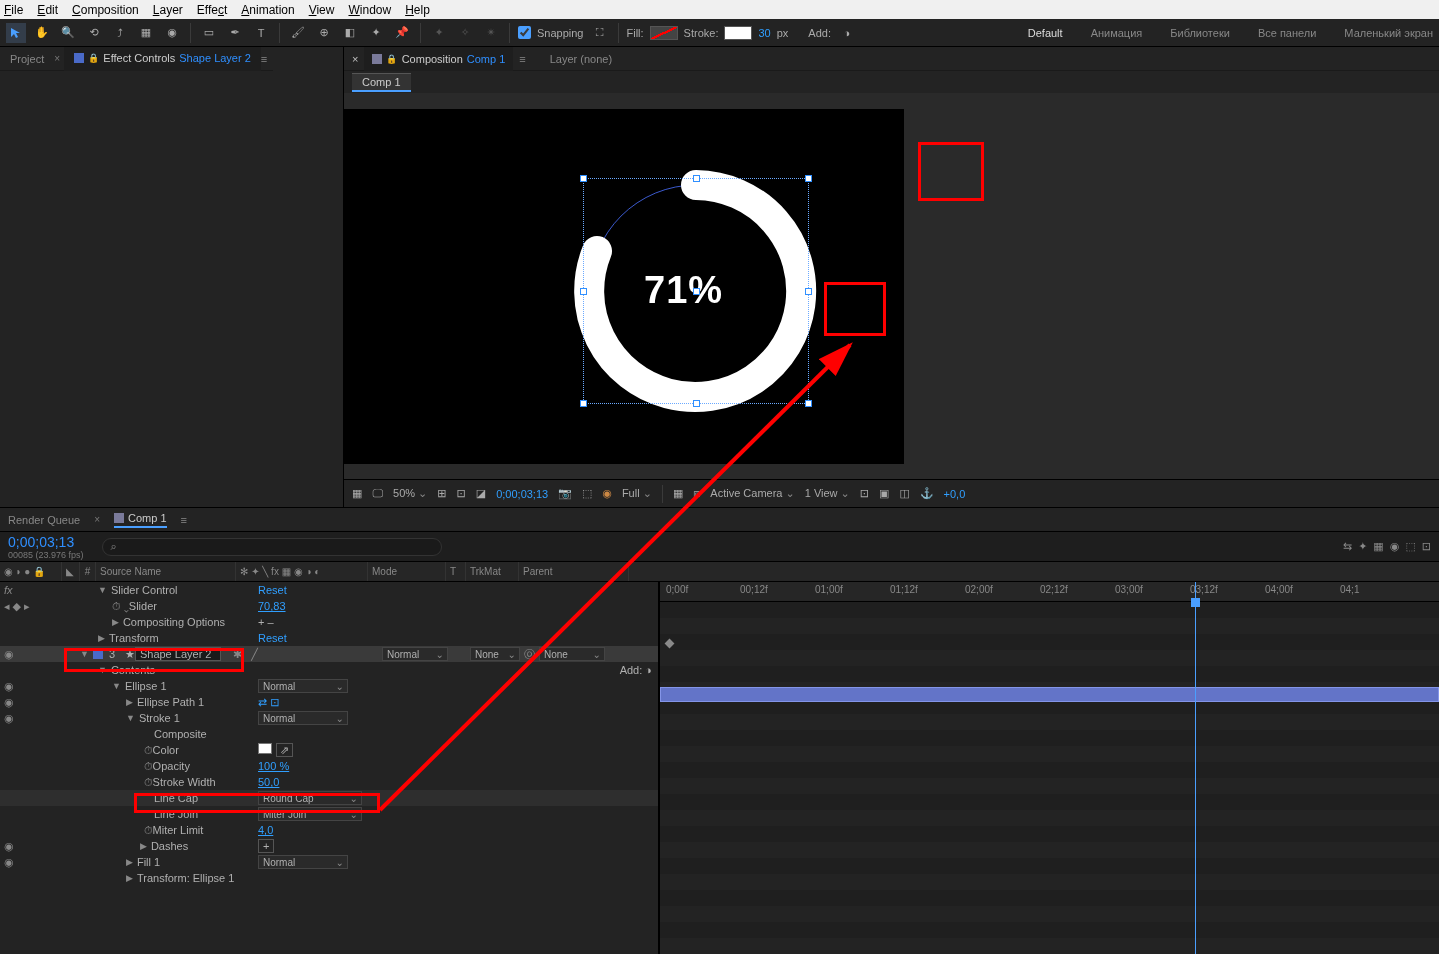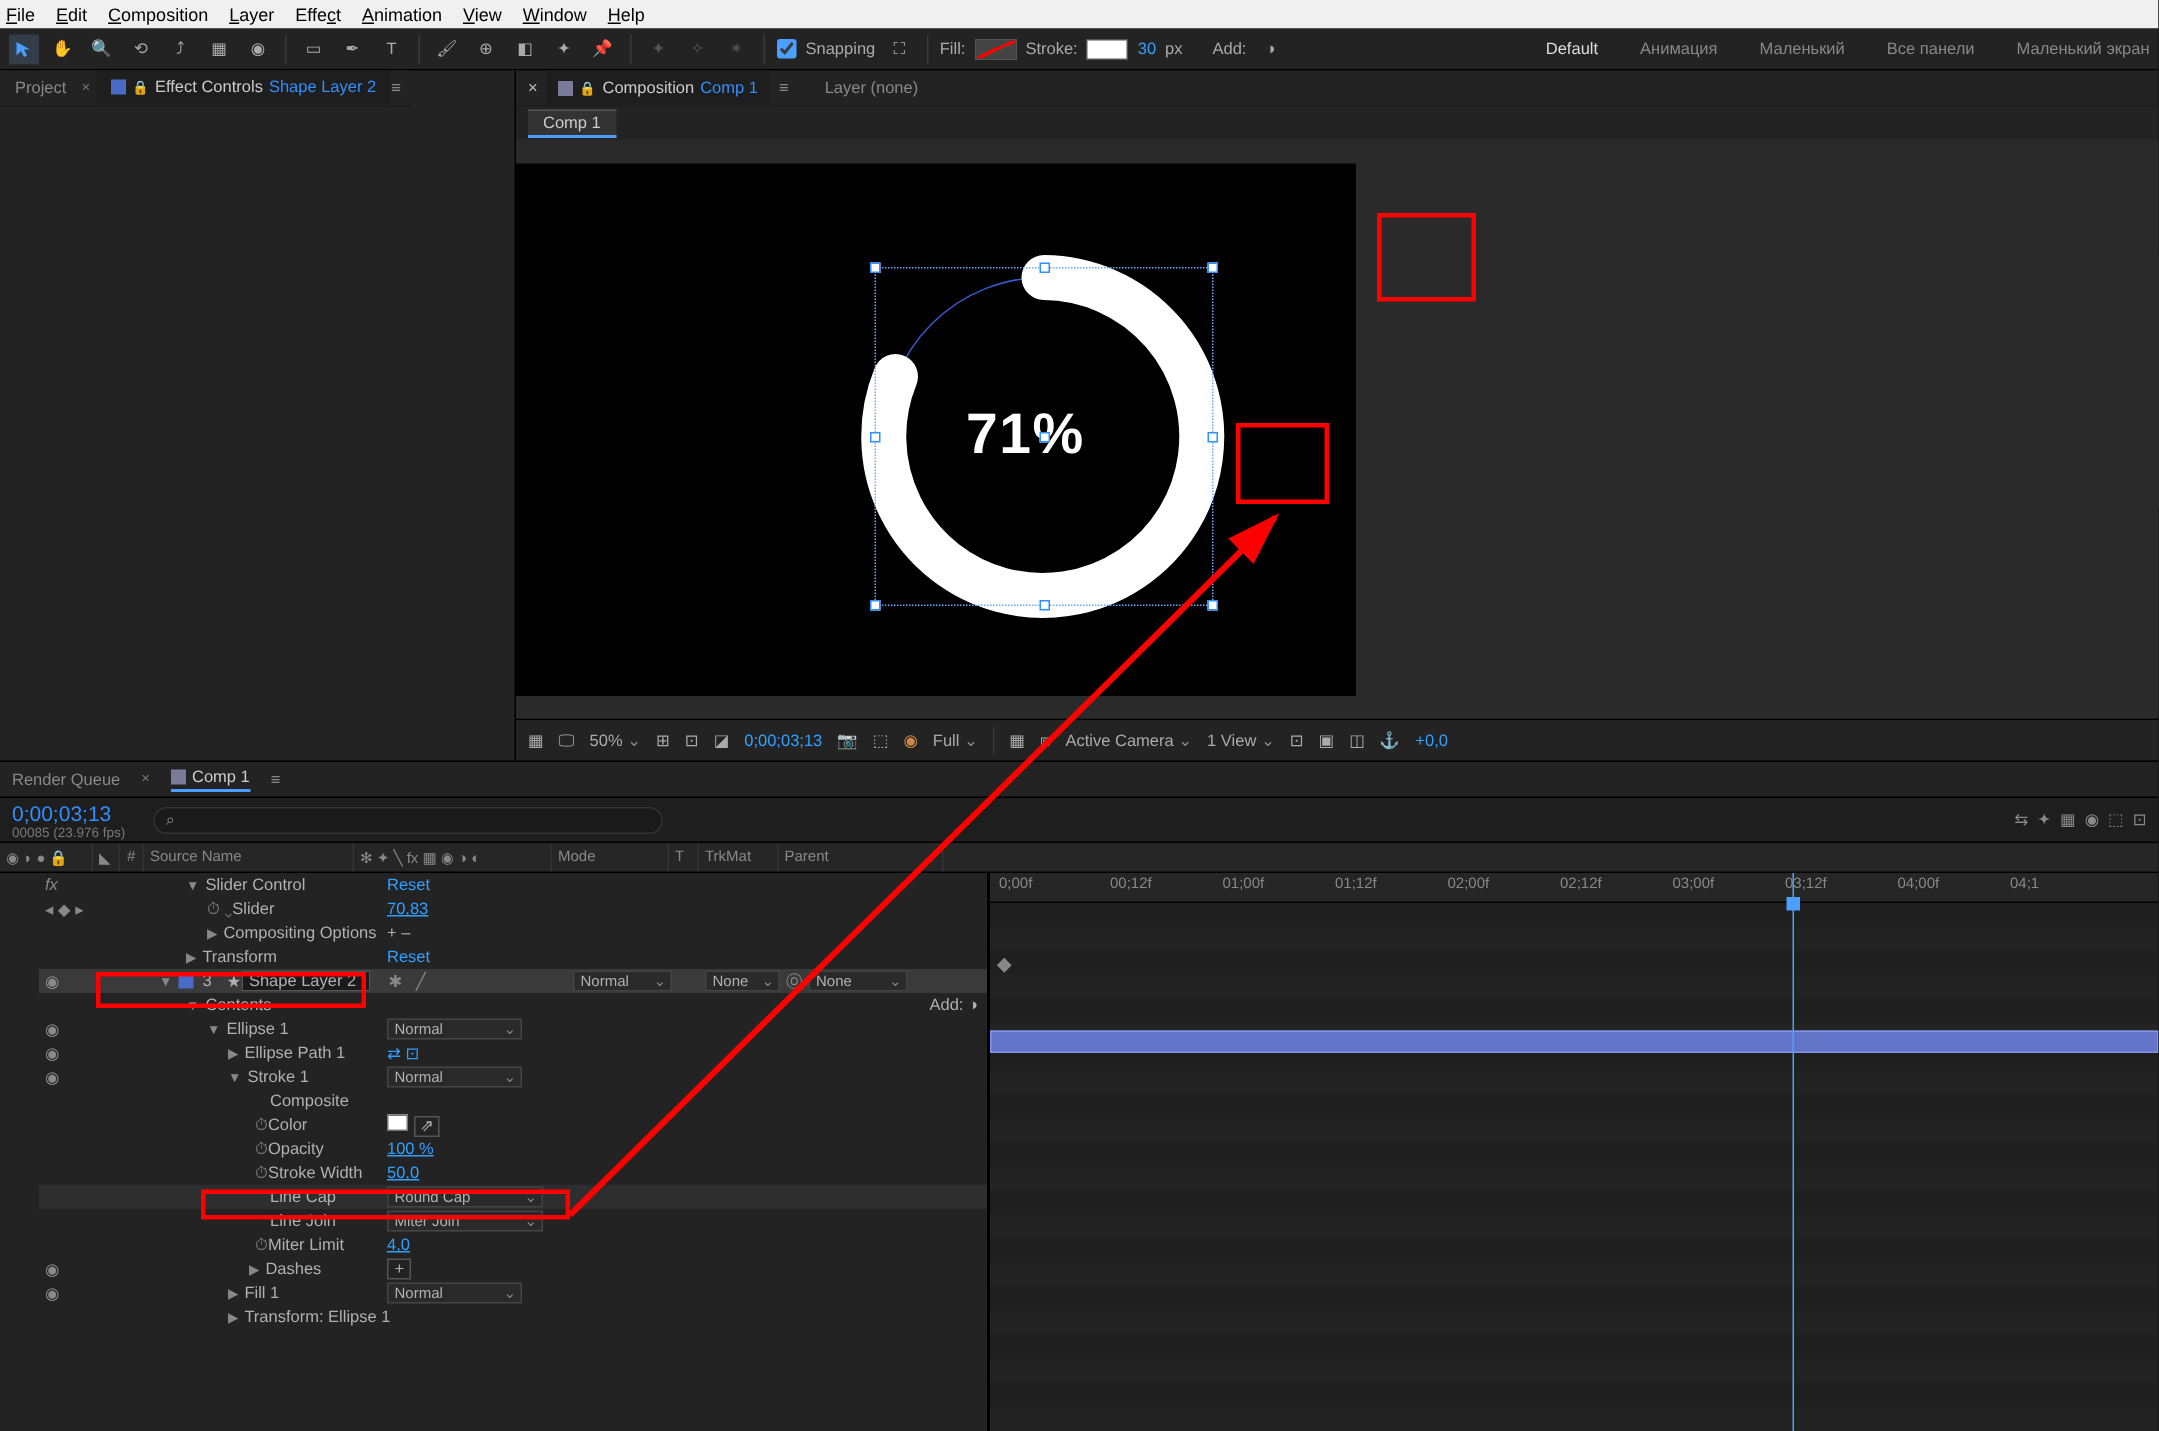--- a/index.html
+++ b/index.html
@@ -61,21 +61,21 @@
 .tl-header { height: 30px; display:flex; align-items:center; border-bottom:1px solid #000; padding:0 8px; gap:8px;}
 .timecode { color:#2f8fff; font-size:14px; }
 .fps { color:#787878; font-size:9px;}
 .search-box { background:#1a1a1a; border:1px solid #333; border-radius:10px; height:18px; padding:0 8px; color:#888; width:340px; display:flex; align-items:center; margin-left:10px;}
 .tl-icons-right { display:flex; gap:6px; margin-left:auto; color:#888;}
 .tl-cols { height: 20px; display:flex; align-items:center; border-bottom:1px solid #000; background:#262626; font-size:10px; color:#888;}
 .tl-cols > div { border-right:1px solid #333; padding:0 4px; height:100%; display:flex; align-items:center;}
 .col-eye{width:62px;} .col-tag{width:18px;} .col-num{width:16px; justify-content:center;} .col-src{width:140px;} .col-sw{width:132px;} .col-mode{width:78px;} .col-t{width:20px;} .col-trk{width:53px;} .col-parent{flex:0 0 110px;}
 
 .tl-body { display:flex; flex:1; overflow:hidden;}
-.tl-left { width: 660px; background:#232323; overflow-y:auto; border-right:2px solid #000;padding-left:26px;}
+.tl-left { width: 660px; background:#232323; overflow-y:auto; border-right:2px solid #000;}
 .row { height: 16px; display:flex; align-items:center; font-size:11px; padding-left:0; color:#b0b0b0;}
 .row .eye-cell{width:62px; padding-left:4px;}
 .row .tri { color:#888; font-size:9px; margin-right:4px;}
 .row .link { color:#309fff; text-decoration:underline;}
 .row .link-nl { color:#309fff;}
 .row .prop-name { padding-left: 0;}
 .dd { background:#2a2a2a; border:1px solid #444; height:14px; padding:0 4px; display:inline-flex; align-items:center; min-width:90px; font-size:10px; position:relative;}
 .dd::after { content:"⌄"; position:absolute; right:3px; color:#888;}
 .color-swatch2{width:14px;height:11px;background:#fff; display:inline-block; border:1px solid #777; margin-right:4px;}
 
@@ -149,21 +149,21 @@
   <div class="swatch none"></div>
   <span class="label">Stroke:</span>
   <div class="swatch white"></div>
   <span class="label" style="color:#309fff">30</span>
   <span class="label">px</span>
   <span class="label" style="margin-left:14px">Add:</span>
   <div class="tool">◑</div>
   <div class="workspace-tabs">
     <span class="active">Default</span>
     <span>Анимация</span>
-    <span>Маленький</span>
+    <span>Библиотеки</span>
     <span>Все панели</span>
     <span>Маленький экран</span>
   </div>
 </div>
 
 <div class="main">
 
   <div class="left-stack">
     <div class="panel-tabs">
       <span class="tab">Project</span>

